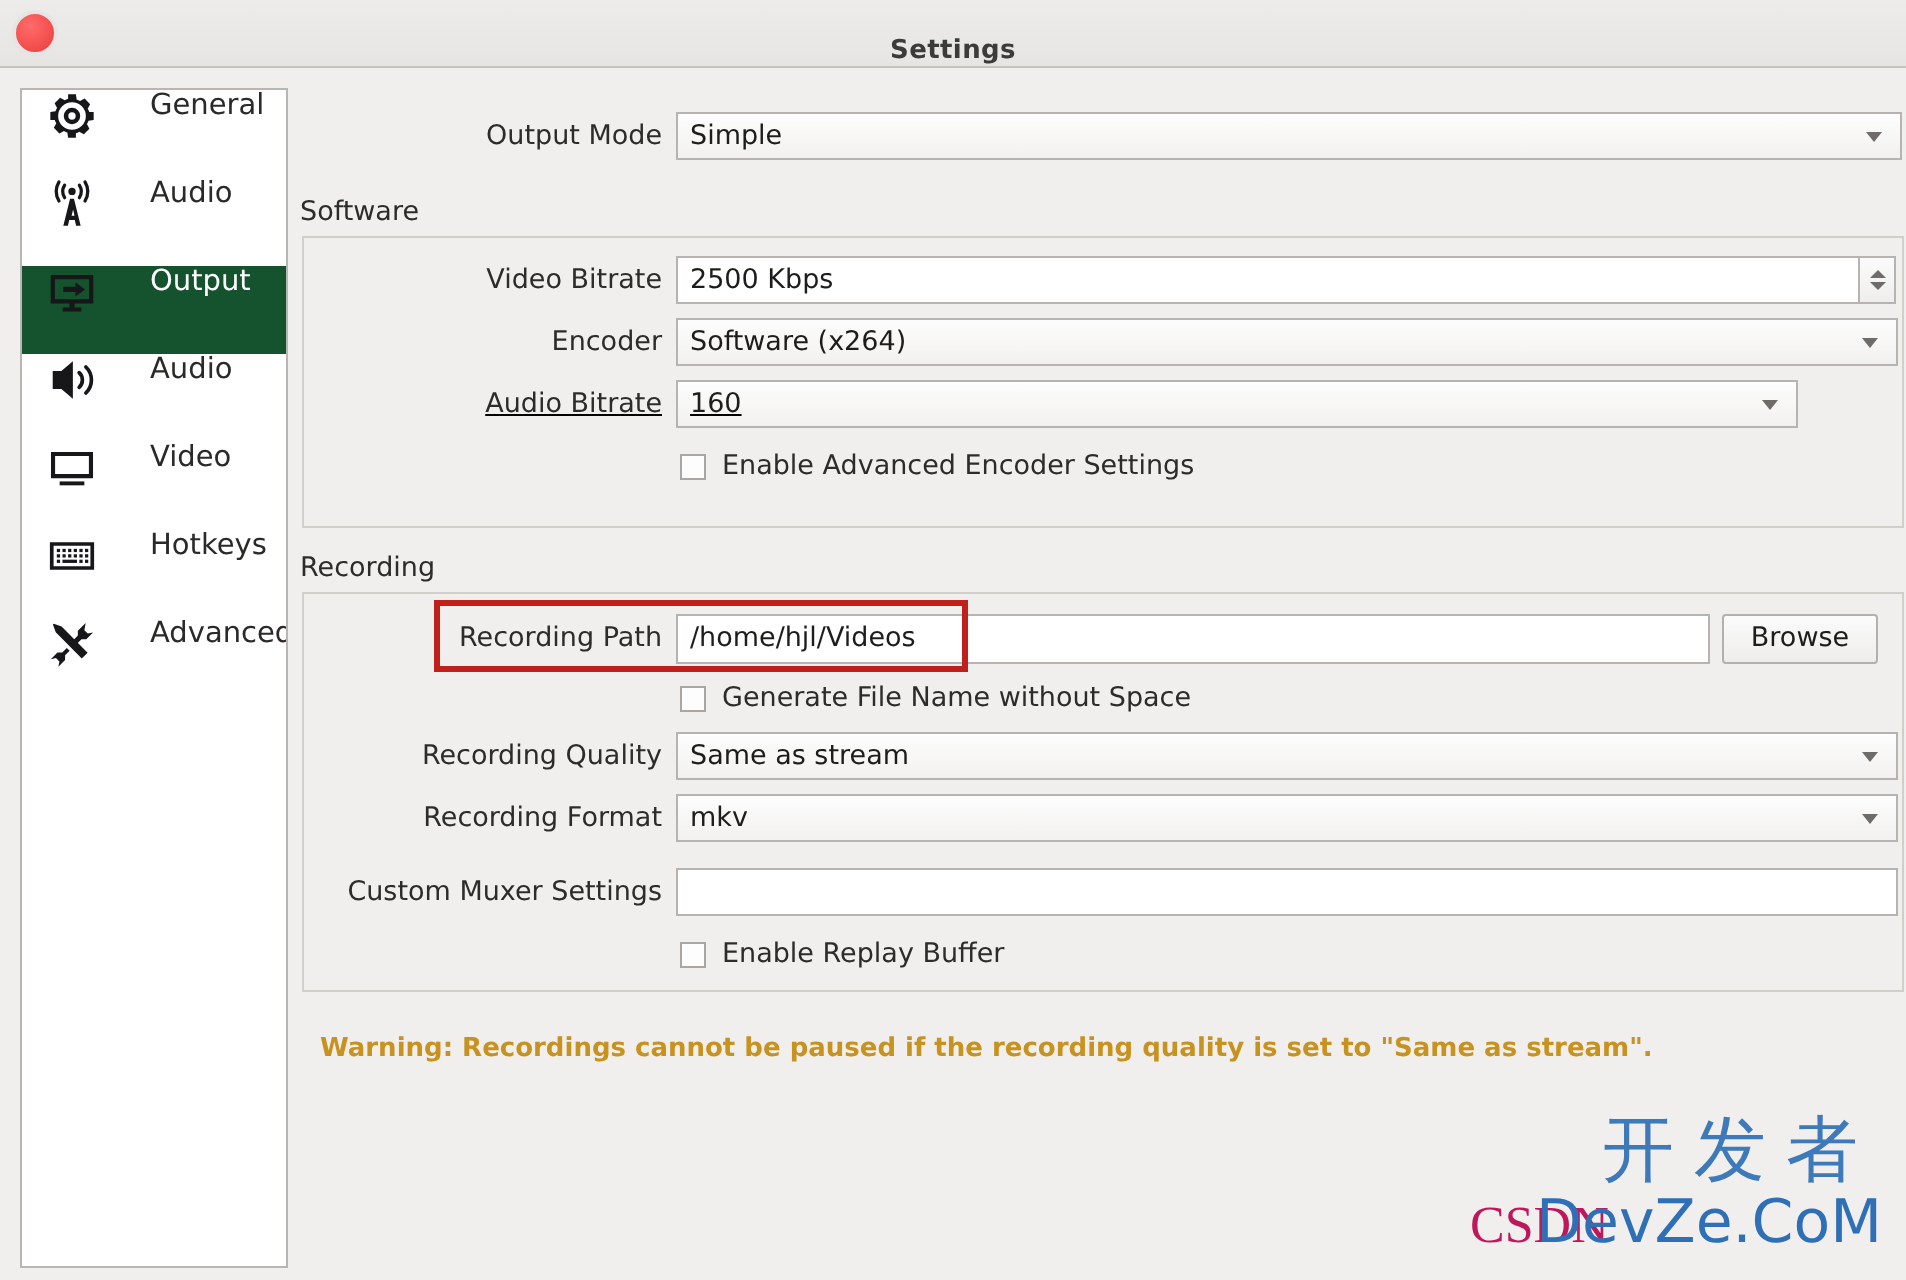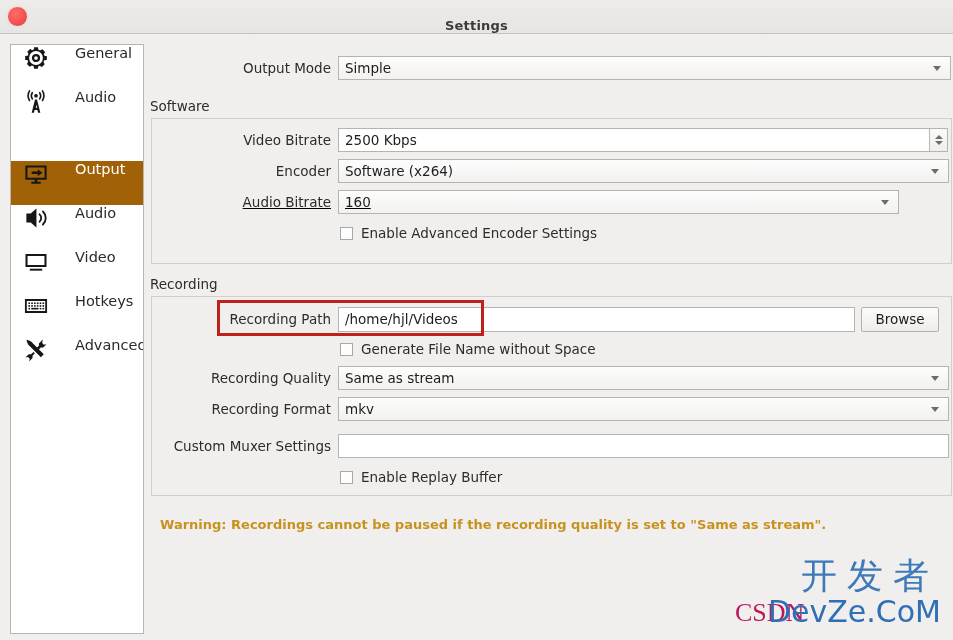--- a/index.html
+++ b/index.html
@@ -47,23 +47,22 @@
   }
   .side-item {
     display: flex; 
     height: 44px;
     padding-left: 12px;
     gap: 26px;
     cursor: pointer;
     color: #2a2a28;
   }
   .side-item.selected {
-    background: #a16207;
+    background: #14532d;
     color: #ffffff;
-    margin-top: 28px;
   }
   .side-label { font-size: 14.5px; }
   .side-icon { width: 26px; height: 26px; flex: 0 0 26px; display: block; }
 
   
   .main {
     position: absolute; left: 150px; top: 44px;
     width: 803px; height: 596px;
   }
 

